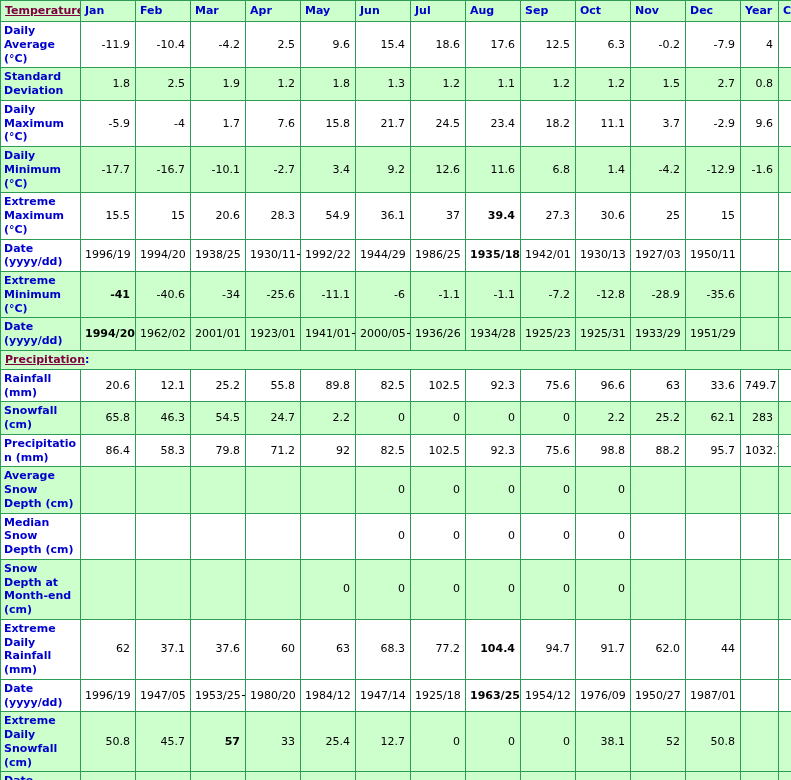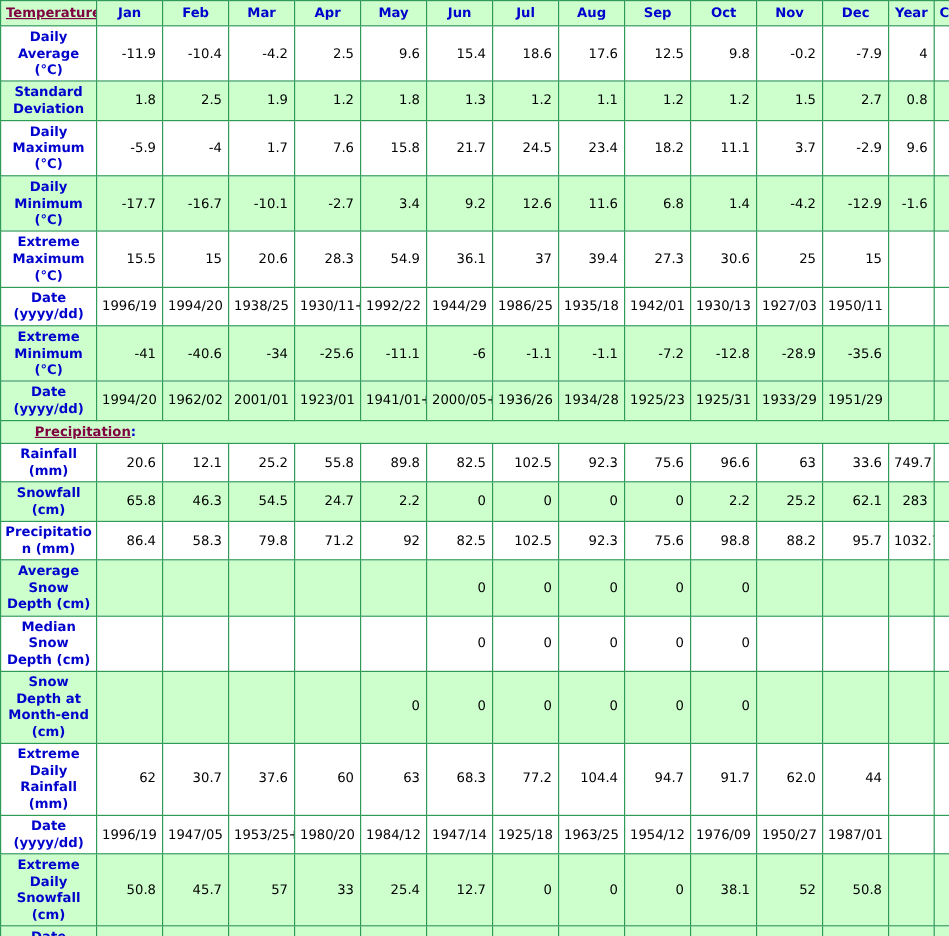--- a/index.html
+++ b/index.html
@@ -30,21 +30,20 @@
     overflow: hidden;
   }
   
   col.c-label { width: 80px; }
   col.c-mon   { width: 55px; }
   col.c-year  { width: 38px; }
   col.c-code  { width: 36px; }
 
   
   tr.head-row td {
-    text-align: center;
     font-weight: bold;
     color: #0000cc;
     background: #ccffcc;
     height: 18px;
     padding: 1px 4px;
   }
   tr.head-row td.section-head {
     text-align: left;
     color: #800040;
     text-decoration: underline;
@@ -56,41 +55,41 @@
     color: #800040;
     font-weight: bold;
     text-align: left;
     height: 16px;
     padding: 1px 4px;
   }
   tr.section-row td .colon {
     color: #0000cc;
     text-decoration: none;
   }
-  tr.section-row td .secname { text-decoration: underline; margin-left: 24px; }
+  tr.section-row td .secname { text-decoration: underline; }
 
   
   tr.data-row td.rowlabel {
     color: #0000cc;
     font-weight: bold;
-    text-align: center;
+    text-align: left;
     white-space: normal;
     word-wrap: break-word;
     padding: 2px 3px;
   }
   tr.data-row td.val {
     text-align: right;
     padding-right: 5px;
   }
   tr.data-row td.code {
     text-align: center;
   }
   tr.white td { background: #ffffff; }
   tr.green td { background: #ccffcc; }
-  td.bold { font-weight: normal; }
+  td.bold { font-weight: bold; }
 </style>
 </head>
 <body>
 
 <table class="climate">
   <colgroup>
     <col class="c-label">
     <col class="c-mon">
       <col class="c-mon">
       <col class="c-mon">
@@ -128,21 +127,21 @@
         <td class="rowlabel">Daily Average (°C)</td>
         <td class="val">-11.9</td>
         <td class="val">-10.4</td>
         <td class="val">-4.2</td>
         <td class="val">2.5</td>
         <td class="val">9.6</td>
         <td class="val">15.4</td>
         <td class="val">18.6</td>
         <td class="val">17.6</td>
         <td class="val">12.5</td>
-        <td class="val">9.8</td>
+        <td class="val">6.3</td>
         <td class="val">-0.2</td>
         <td class="val">-7.9</td>
         <td class="val">4</td>
         <td class="code">A</td>
       </tr>
       <tr class="data-row green">
         <td class="rowlabel">Standard Deviation</td>
         <td class="val">1.8</td>
         <td class="val">2.5</td>
         <td class="val">1.9</td>
@@ -361,21 +360,21 @@
         <td class="val">0</td>
         <td class="val">0</td>
         <td class="val"></td>
         <td class="val"></td>
         <td class="val"></td>
         <td class="code">D</td>
       </tr>
       <tr class="data-row white">
         <td class="rowlabel">Extreme Daily Rainfall (mm)</td>
         <td class="val">62</td>
-        <td class="val">30.7</td>
+        <td class="val">37.1</td>
         <td class="val">37.6</td>
         <td class="val">60</td>
         <td class="val">63</td>
         <td class="val">68.3</td>
         <td class="val">77.2</td>
         <td class="val bold">104.4</td>
         <td class="val">94.7</td>
         <td class="val">91.7</td>
         <td class="val">62.0</td>
         <td class="val">44</td>

